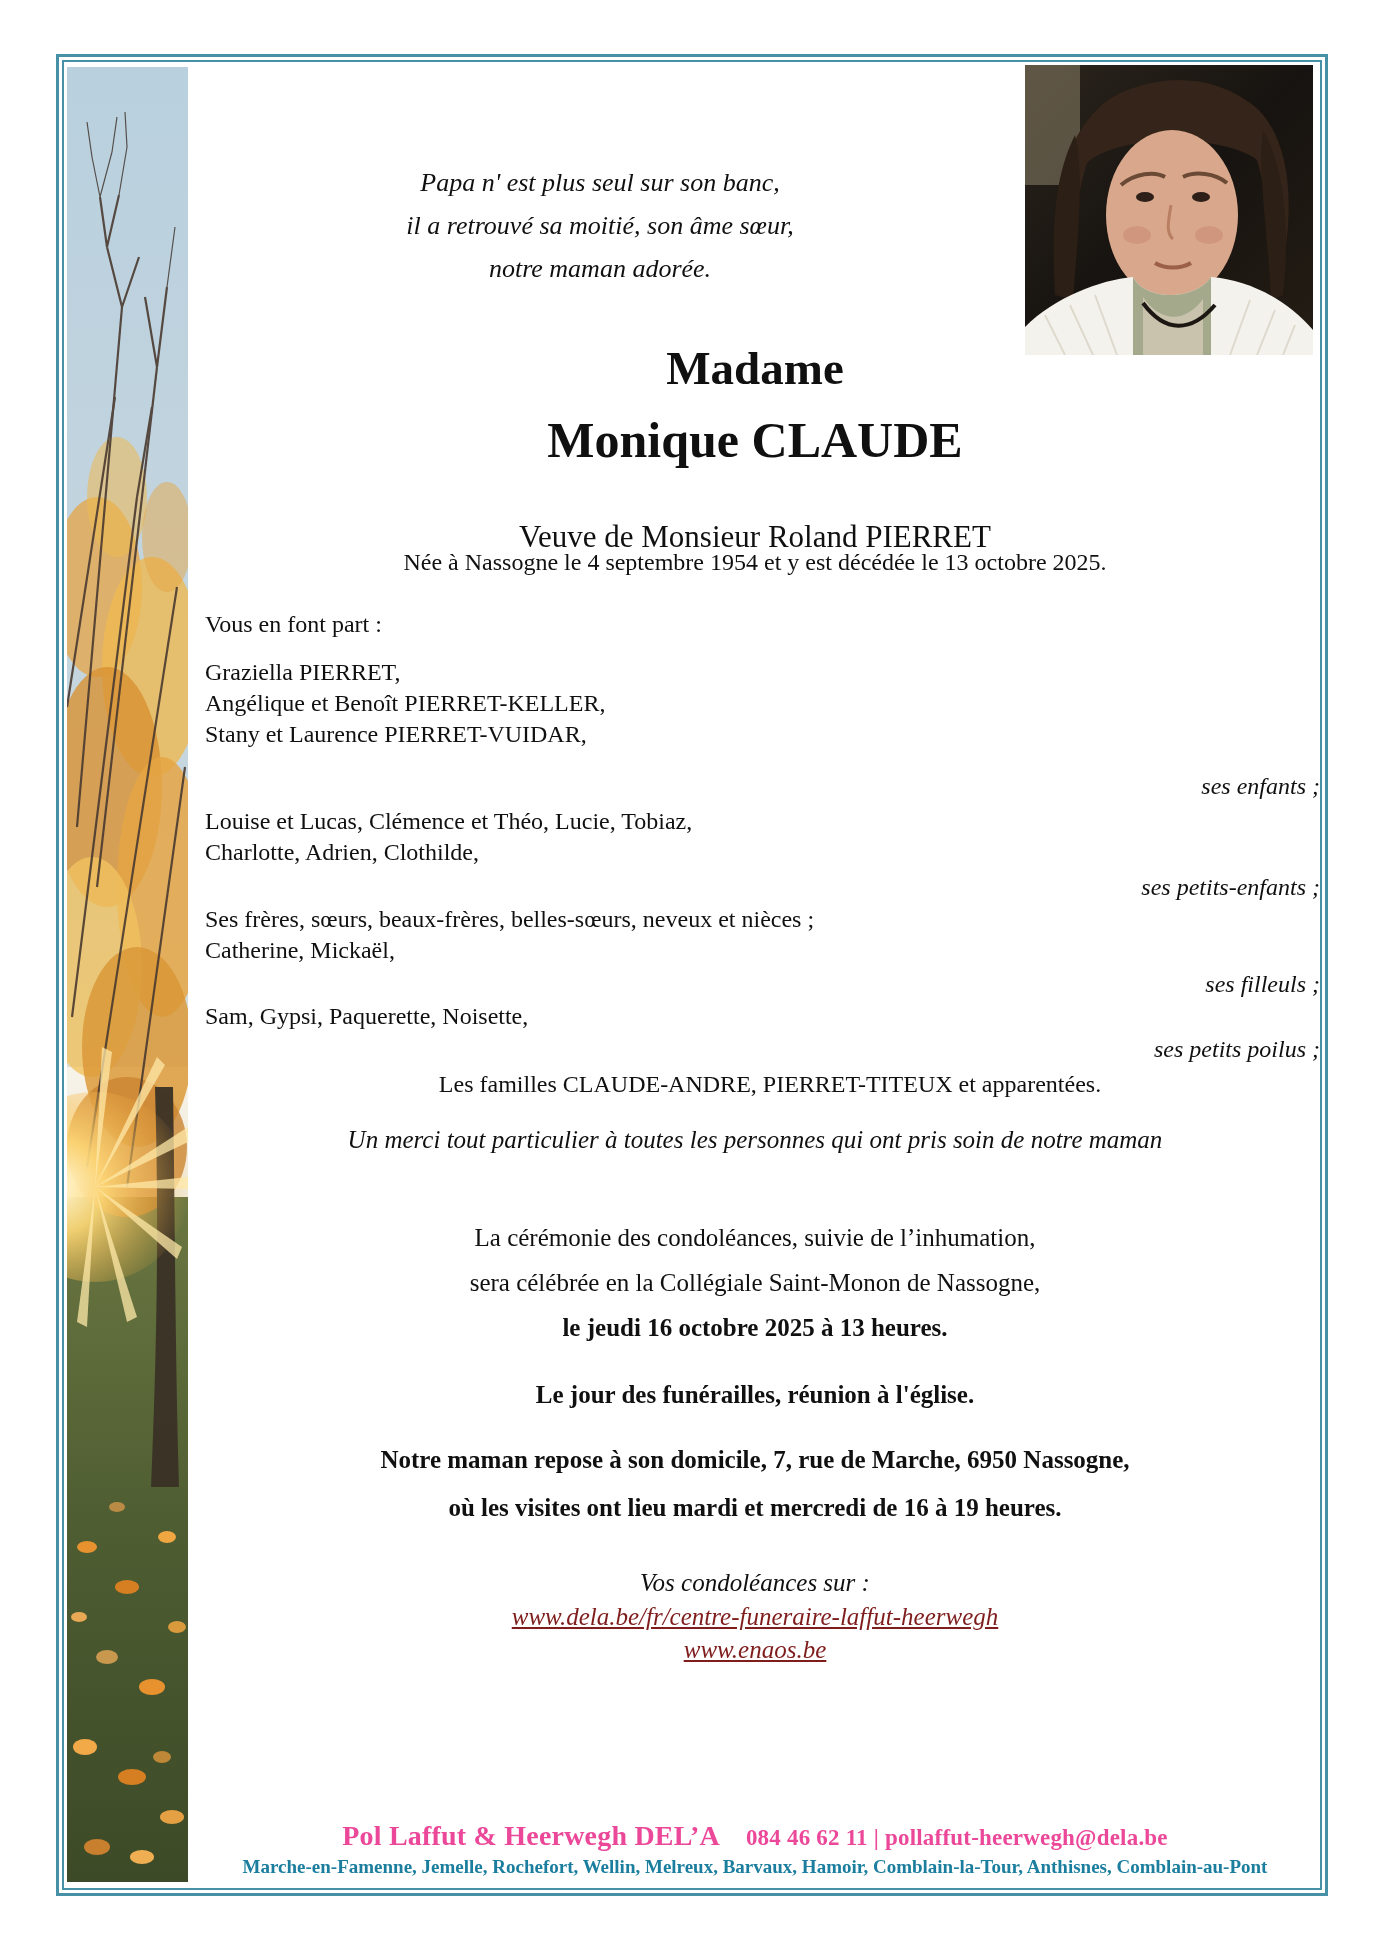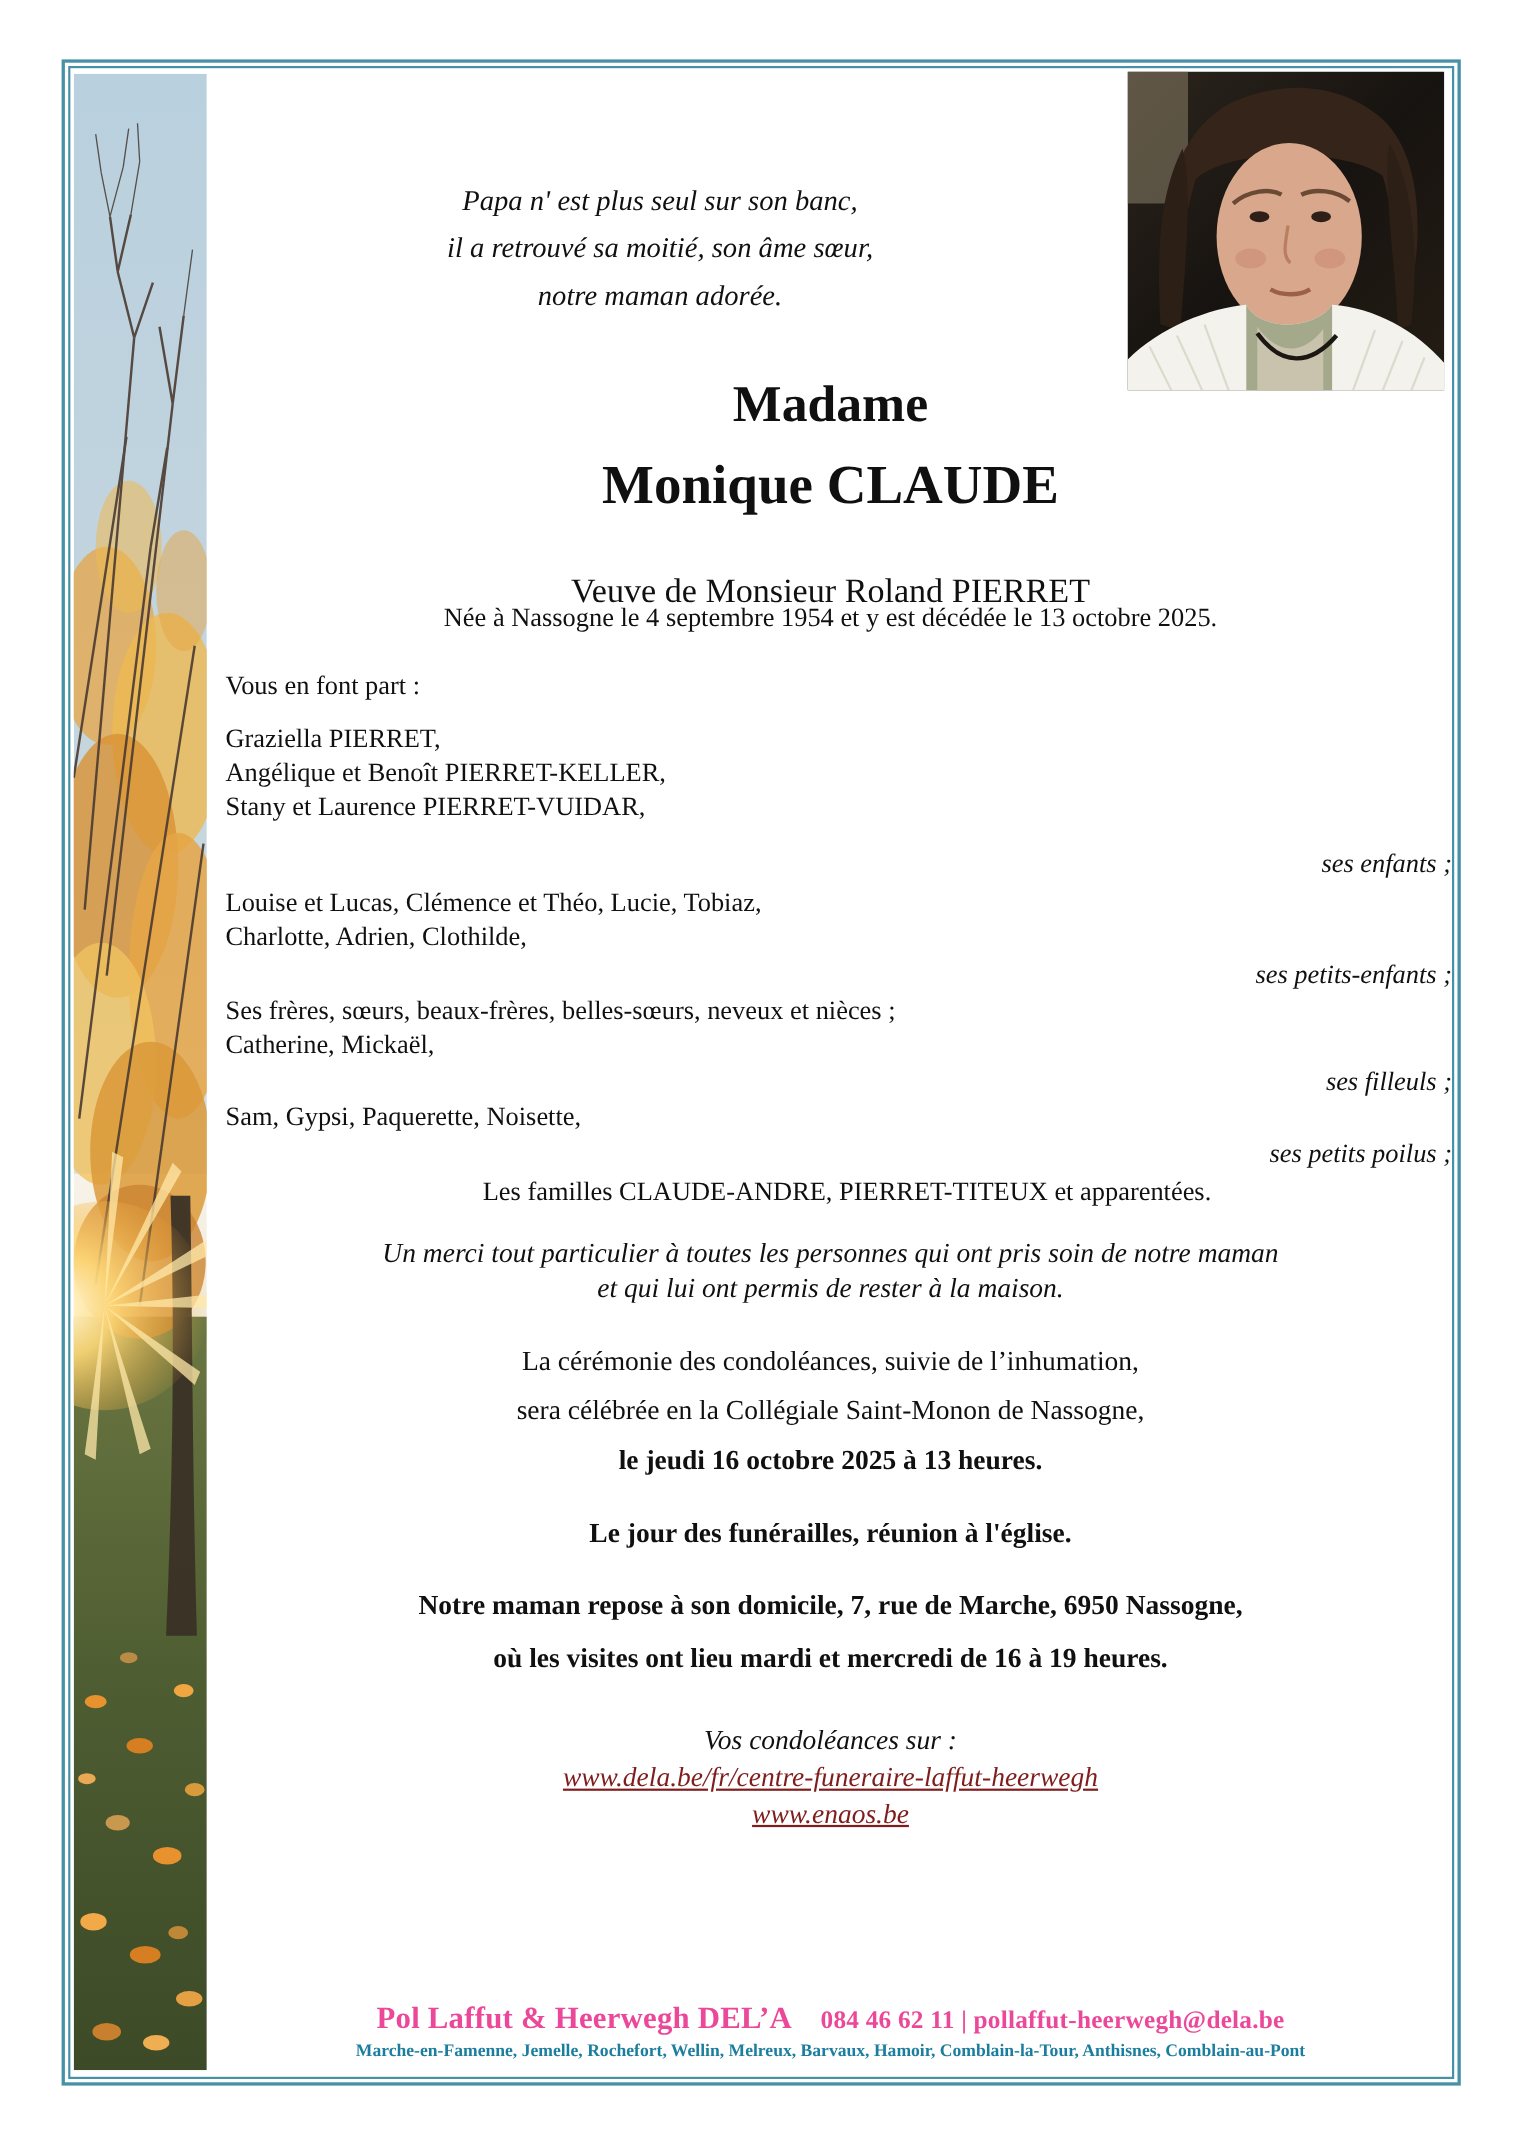--- a/index.html
+++ b/index.html
@@ -31,21 +31,21 @@
   .born{font-size:24px;}
   .fam{font-size:24px;}
   .it{font-style:italic;font-size:25px;}
   .cer{font-size:25px;}
   .b{font-weight:700;font-size:25px;}
   .lnk{font-style:italic;font-size:25px;}
   .lnk a{color:#7f1d1d;}
 
   .footer1{font-size:28px;color:#ec4899;font-weight:700;letter-spacing:.2px;}
   .footer1 .contact{font-size:23px;margin-left:26px;}
-  .footer2{font-size:16px;color:#1b7e9e;font-weight:700;}
+  .footer2{font-size:19px;color:#1b7e9e;font-weight:700;}
 </style>
 </head>
 <body>
 
 <div class="page">
 
   <div class="frame">
     <div class="frame-inner"></div>
   </div>
 
@@ -193,21 +193,20 @@
   <div class="line l fam" style="top:839px;">Charlotte, Adrien, Clothilde,</div>
   <div class="line r fam" style="top:874px;">ses petits-enfants ;</div>
   <div class="line l fam" style="top:906px;">Ses frères, sœurs, beaux-frères, belles-sœurs, neveux et nièces ;</div>
   <div class="line l fam" style="top:937px;">Catherine, Mickaël,</div>
   <div class="line r fam" style="top:971px;">ses filleuls ;</div>
   <div class="line l fam" style="top:1003px;">Sam, Gypsi, Paquerette, Noisette,</div>
   <div class="line r fam" style="top:1036px;">ses petits poilus ;</div>
   <div class="line l fam" style="top:1071px;text-align:center;">Les familles CLAUDE-ANDRE, PIERRET-TITEUX et apparentées.</div>
 
   <div class="line c it" style="top:1126px;">Un merci tout particulier à toutes les personnes qui ont pris soin de notre maman</div>
-  <div class="line c it" style="top:1158px;">et qui lui ont permis de rester à la maison.</div>
 
   <div class="line c cer" style="top:1224px;">La cérémonie des condoléances, suivie de l’inhumation,</div>
   <div class="line c cer" style="top:1269px;">sera célébrée en la Collégiale Saint-Monon de Nassogne,</div>
   <div class="line c b" style="top:1314px;">le jeudi 16 octobre 2025 à 13 heures.</div>
   <div class="line c b" style="top:1381px;">Le jour des funérailles, réunion à l'église.</div>
   <div class="line c b" style="top:1446px;">Notre maman repose à son domicile, 7, rue de Marche, 6950 Nassogne,</div>
   <div class="line c b" style="top:1494px;">où les visites ont lieu mardi et mercredi de 16 à 19 heures.</div>
 
   <div class="line c it" style="top:1569px;">Vos condoléances sur :</div>
   <div class="line c lnk" style="top:1603px;">

